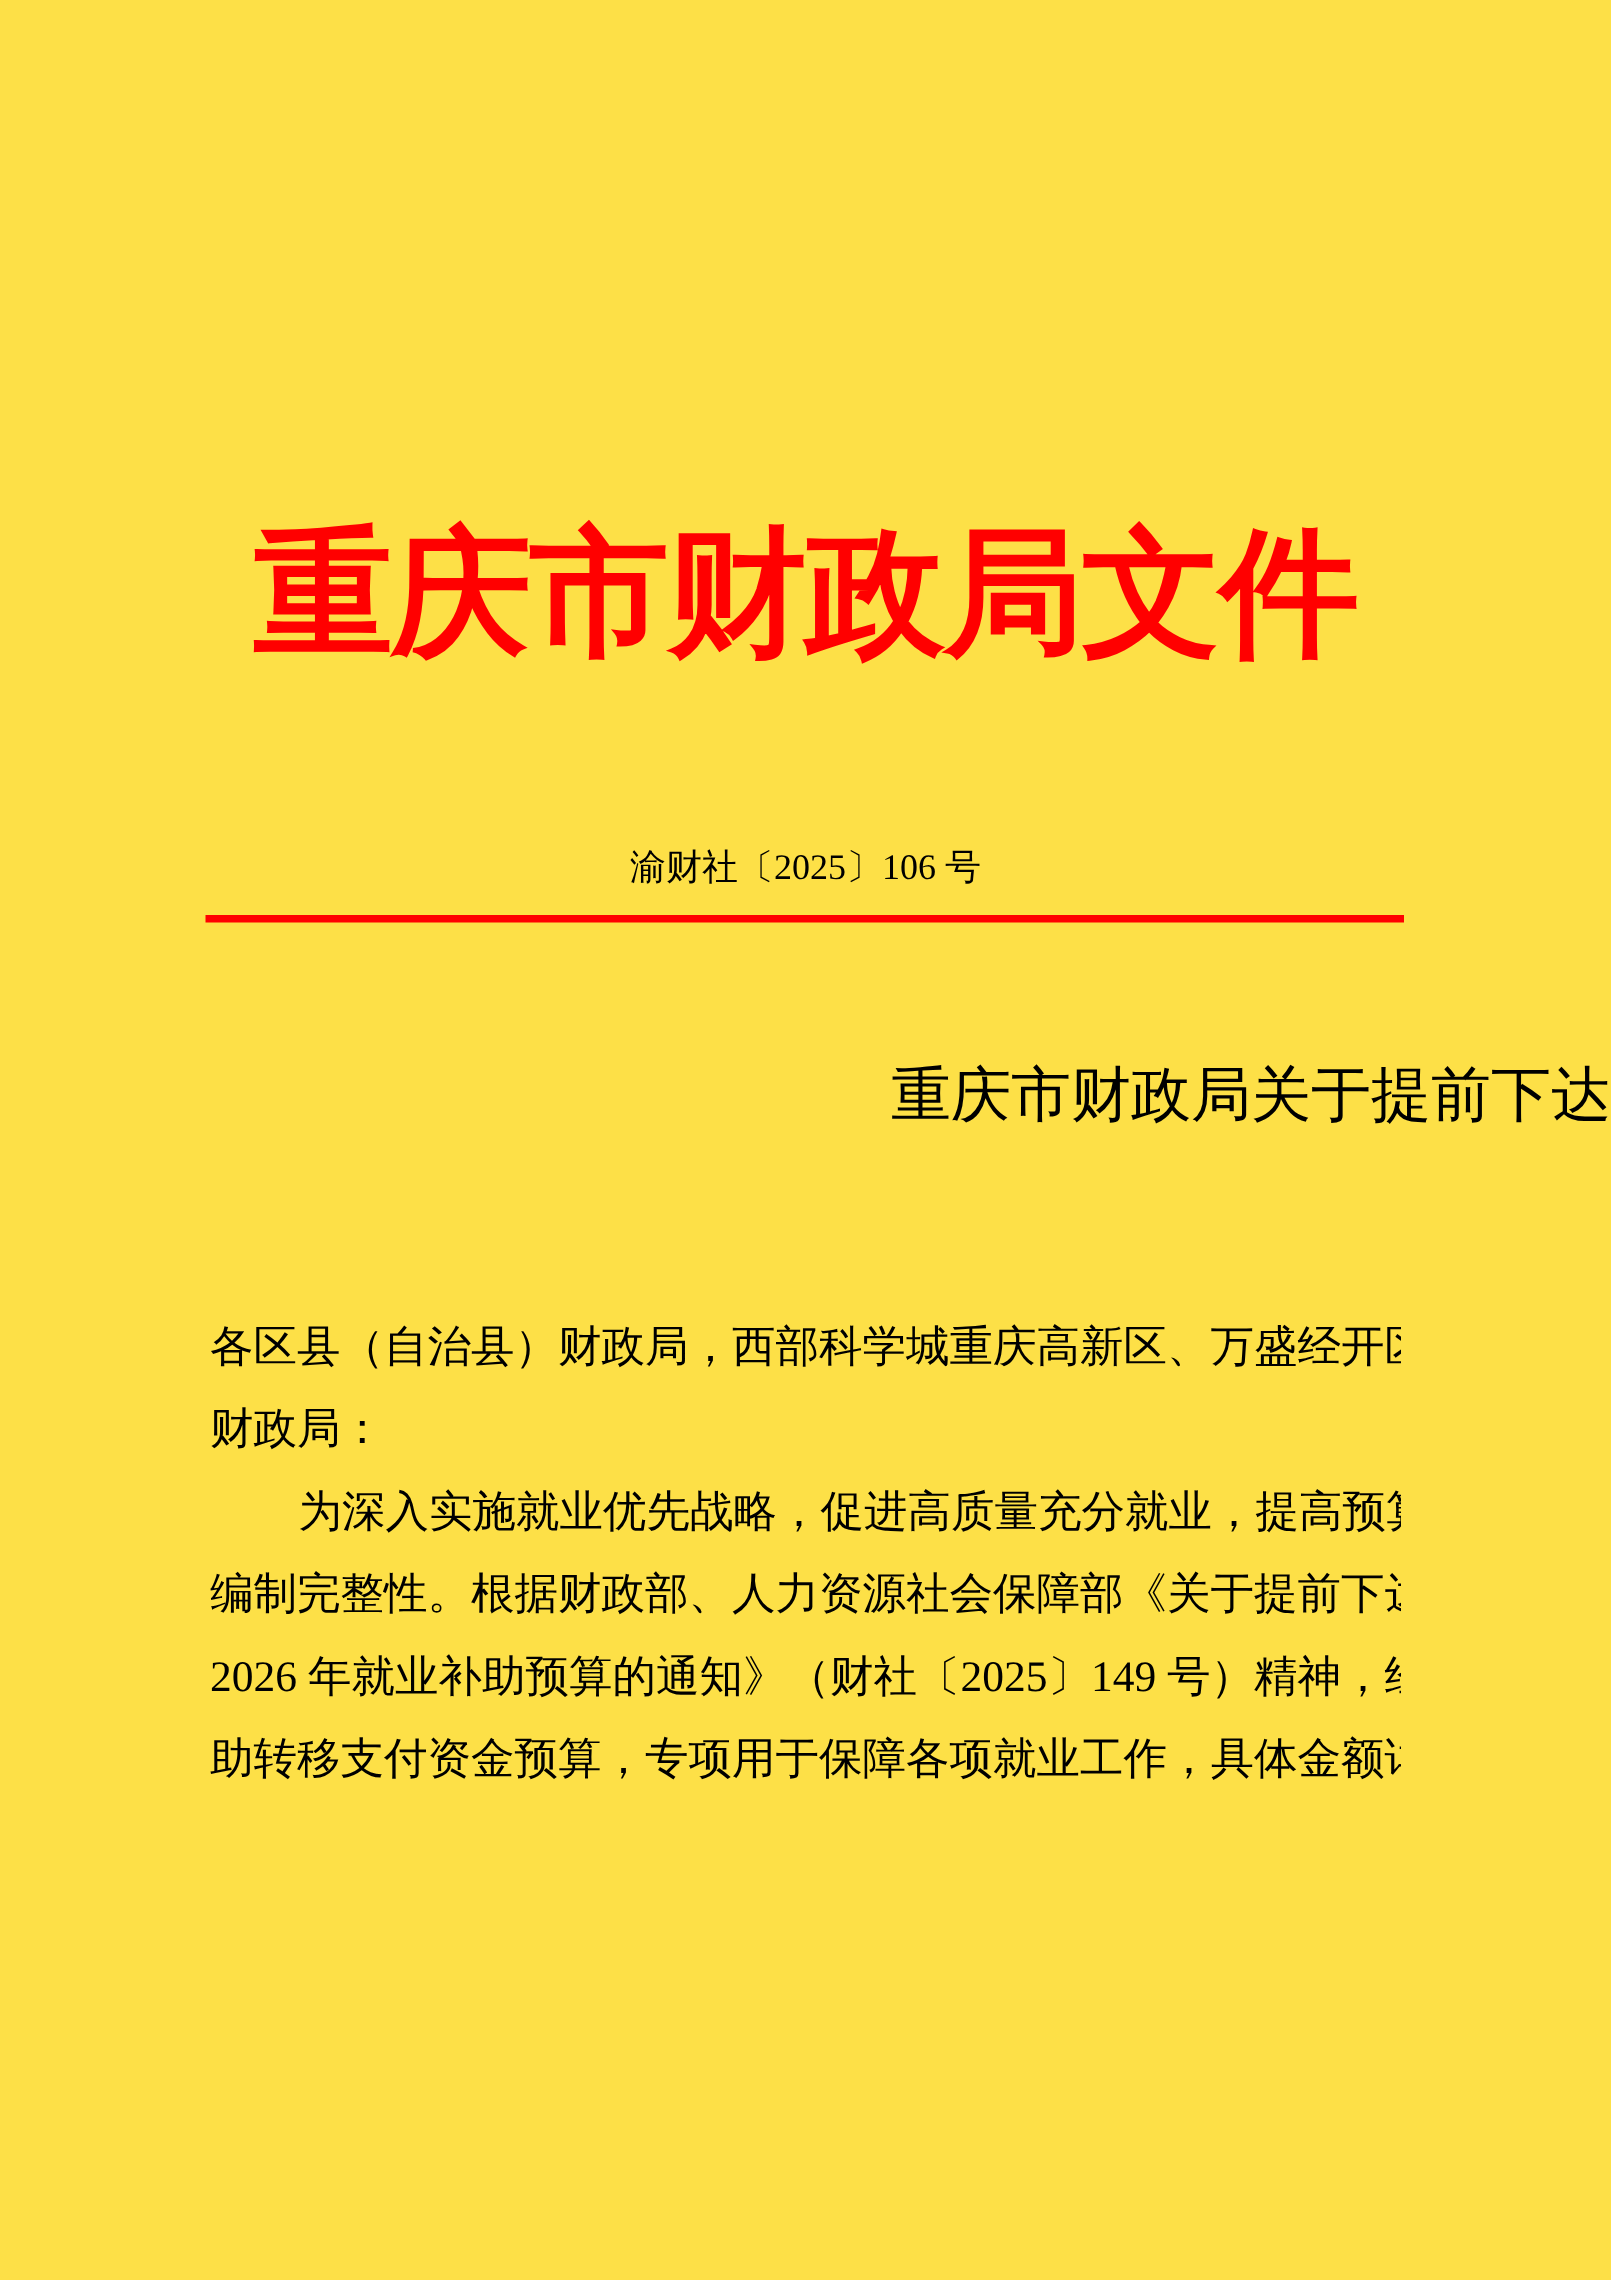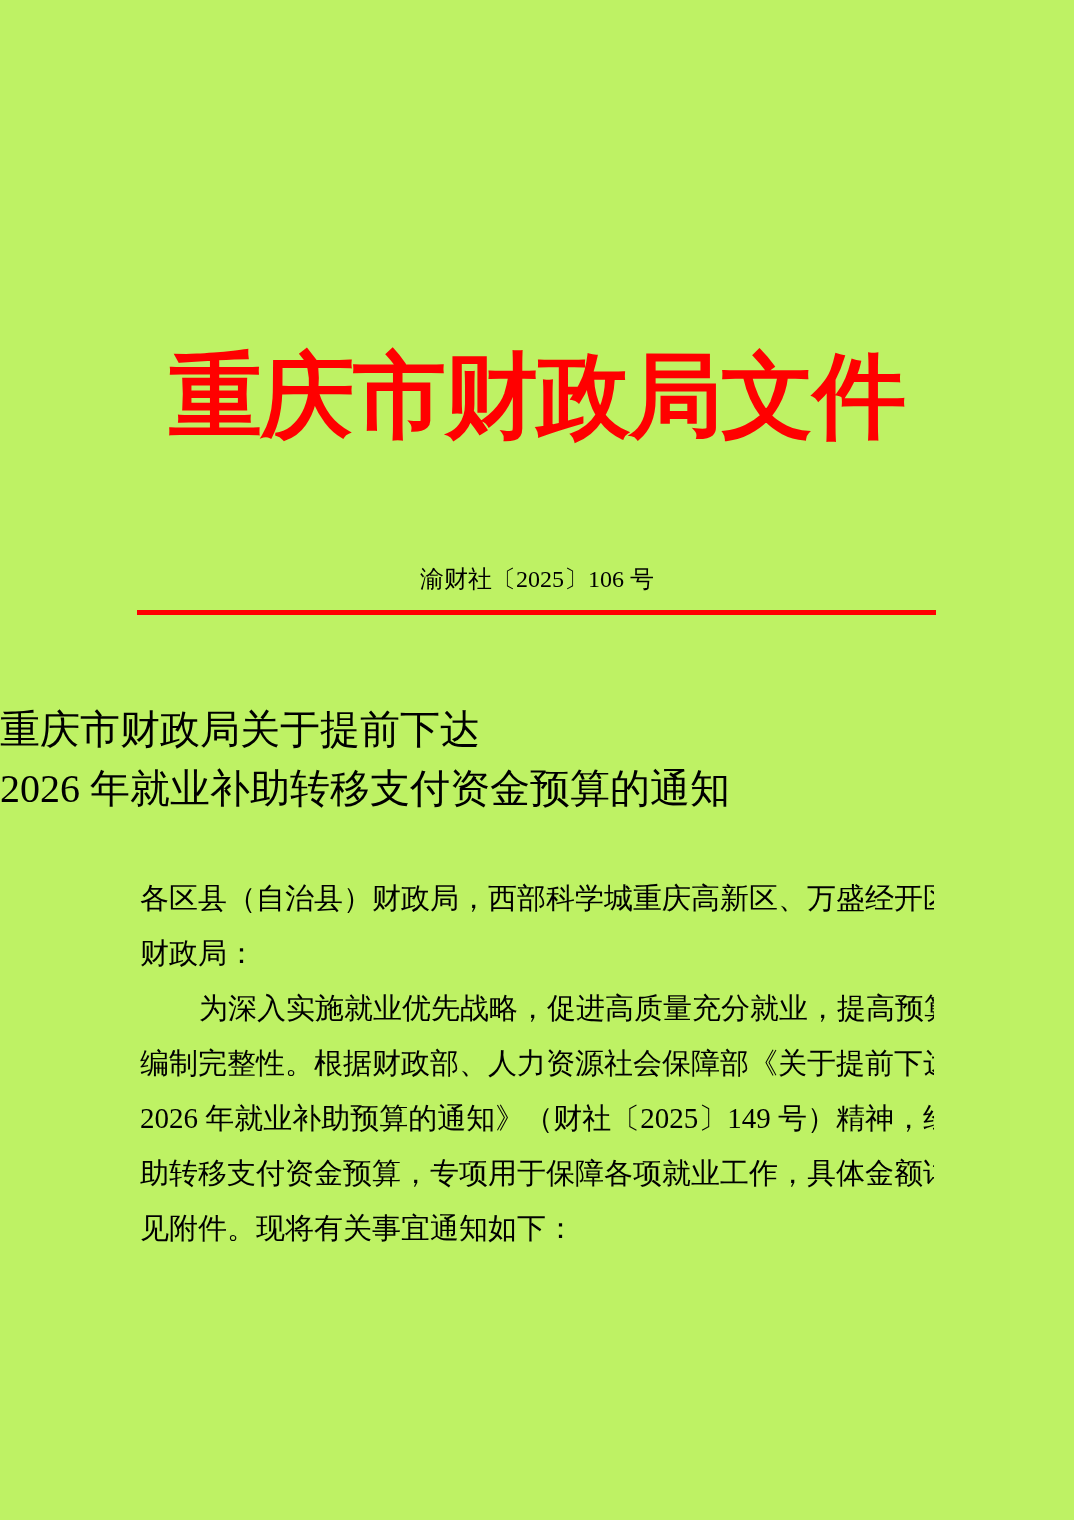--- a/index.html
+++ b/index.html
@@ -44,21 +44,21 @@
     left: 137px;
     top: 610px;
     width: 799px;
     height: 5px;
   }
   .doc-title {
     position: absolute;
     left: 0;
     right: 0;
     top: 700px;
-    text-align: left;
+    text-align: right;
     font-size: 40px;
     line-height: 59px;
     font-weight: 500;
     white-space: nowrap;
   }
   .body-block {
     position: absolute;
     left: 140px;
     top: 871px;
     width: 794px;
@@ -76,36 +76,34 @@
     text-align: right;
     text-align-last: left;
   }
   .bline.indent {
     text-indent: 59px;
   }
 </style>
 </head>
 <body>
 
-<div class="page" style="background: #bef264; color: rgb(0, 0, 0);">
+<div class="page" style="background: #fde047; color: rgb(0, 0, 0);">
 
   <div class="banner" style="color: rgb(255, 0, 0);">重庆市财政局文件</div>
 
   <div class="docnum">渝财社〔2025〕106 号</div>
 
   <div class="red-rule" style="background: rgb(255, 0, 0);"></div>
 
   <div class="doc-title">
     <div>重庆市财政局关于提前下达</div>
-    <div>2026 年就业补助转移支付资金预算的通知</div>
   </div>
 
   <div class="body-block">
     <div class="bline">各区县（自治县）财政局，西部科学城重庆高新区、万盛经开区</div>
     <div class="bline para-end">财政局：</div>
     <div class="bline indent">为深入实施就业优先战略，促进高质量充分就业，提高预算</div>
     <div class="bline">编制完整性。根据财政部、人力资源社会保障部《关于提前下达</div>
     <div class="bline">2026 年就业补助预算的通知》（财社〔2025〕149 号）精神，经</div>
     <div class="bline">助转移支付资金预算，专项用于保障各项就业工作，具体金额详</div>
-    <div class="bline para-end">见附件。现将有关事宜通知如下：</div>
   </div>
 
 </div>
 
 </body></html>

